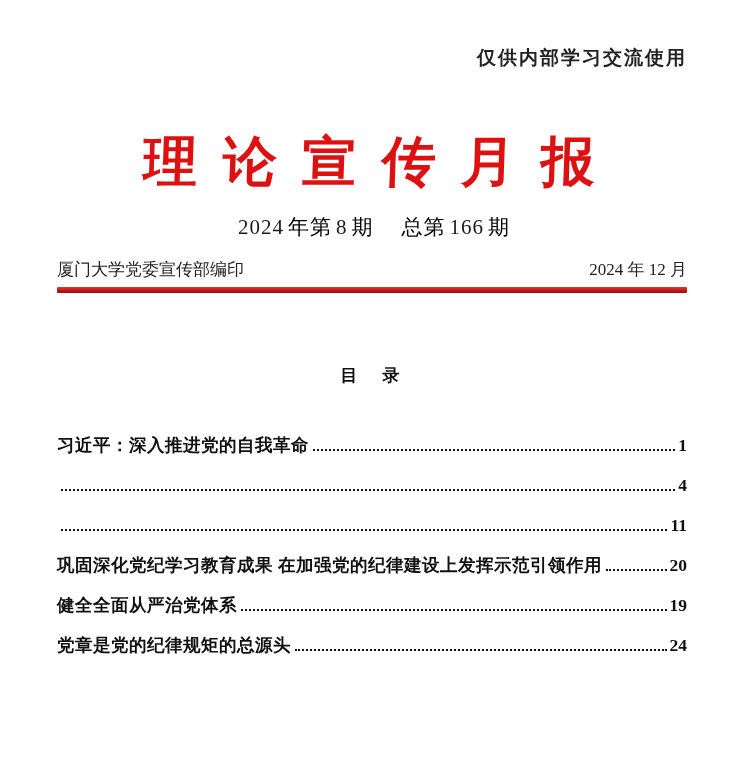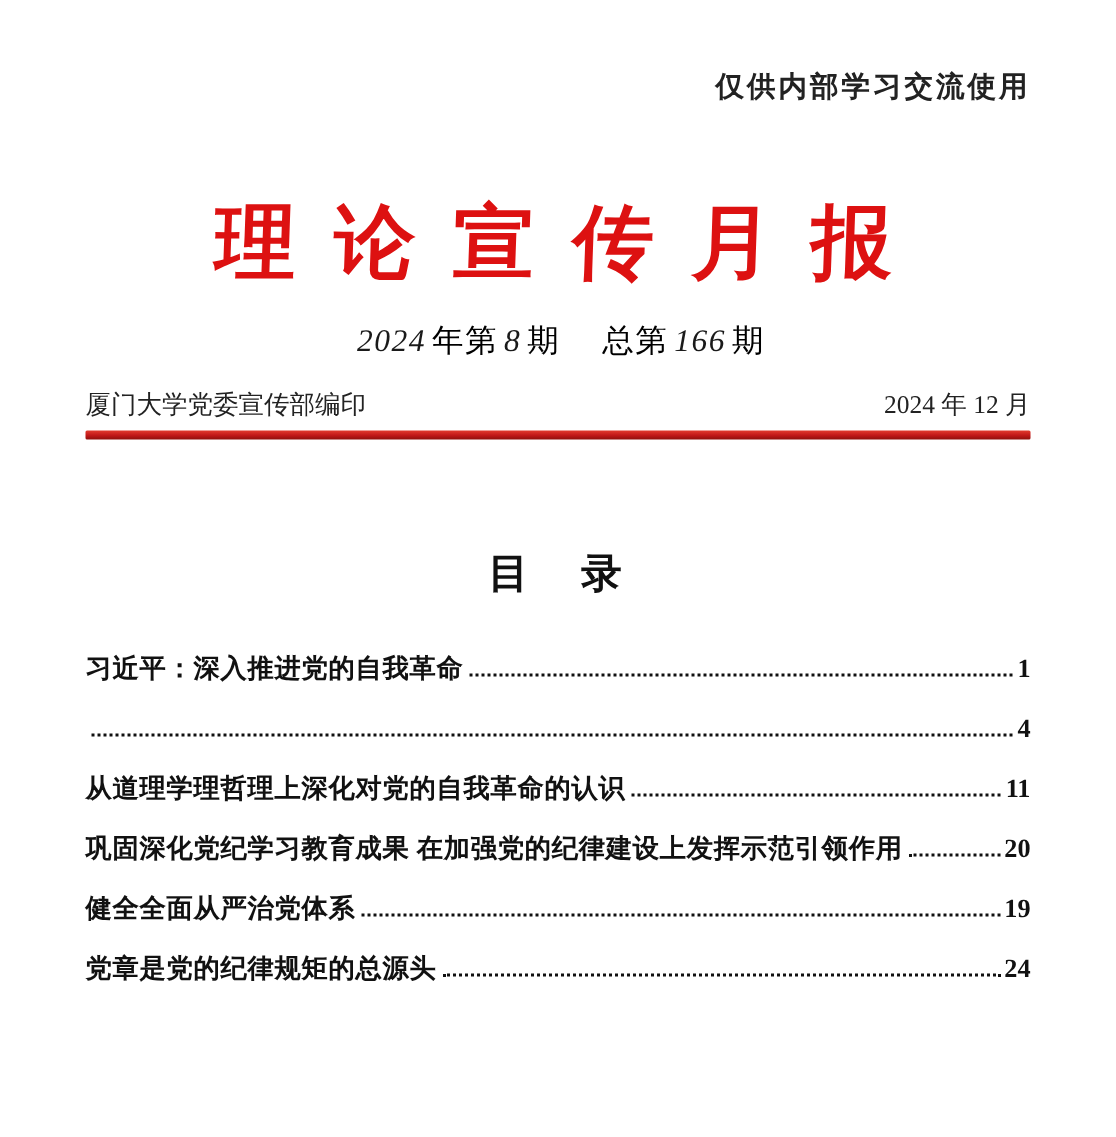--- a/index.html
+++ b/index.html
@@ -52,21 +52,21 @@
     position: absolute;
     top: 213px;
     left: 57px;
     width: 630px;
     text-align: center;
     font-size: 21px;
     letter-spacing: 1px;
     white-space: nowrap;
   }
   .issue-line .red { color: #000000; }
-  .issue-line .black { color: #1a1a1a; font-style: italic; }
+  .issue-line .black { color: #1a1a1a; }
   .issue-line .num { padding: 0 4px; }
   .issue-gap { display: inline-block; width: 28px; }
 
   
   .pub-row {
     position: absolute;
     top: 258px;
     left: 57px;
     width: 630px;
     display: flex;
@@ -89,21 +89,21 @@
 
   
   .toc-heading {
     position: absolute;
     top: 364px;
     left: 57px;
     width: 630px;
     text-align: center;
     font-family: "DejaVu Sans", "Liberation Sans", sans-serif;
     font-weight: bold;
-    font-size: 27px;
+    font-size: 17px;
     letter-spacing: 4px;
     color: #111;
   }
 
   
   .toc-list {
     position: absolute;
     top: 420px;
     left: 57px;
     width: 630px;
@@ -165,21 +165,20 @@
       <span class="dot-leader"></span>
       <span class="toc-page">1</span>
     </div>
 
     <div class="toc-item">
       <span class="dot-leader"></span>
       <span class="toc-page">4</span>
     </div>
 
     <div class="toc-item">
-      <span class="toc-title">从道理学理哲理上深化对党的自我革命的认识</span>
       <span class="dot-leader"></span>
       <span class="toc-page">11</span>
     </div>
 
     <div class="toc-item">
       <span class="toc-title">巩固深化党纪学习教育成果 在加强党的纪律建设上发挥示范引领作用</span>
       <span class="dot-leader"></span>
       <span class="toc-page">20</span>
     </div>
 

